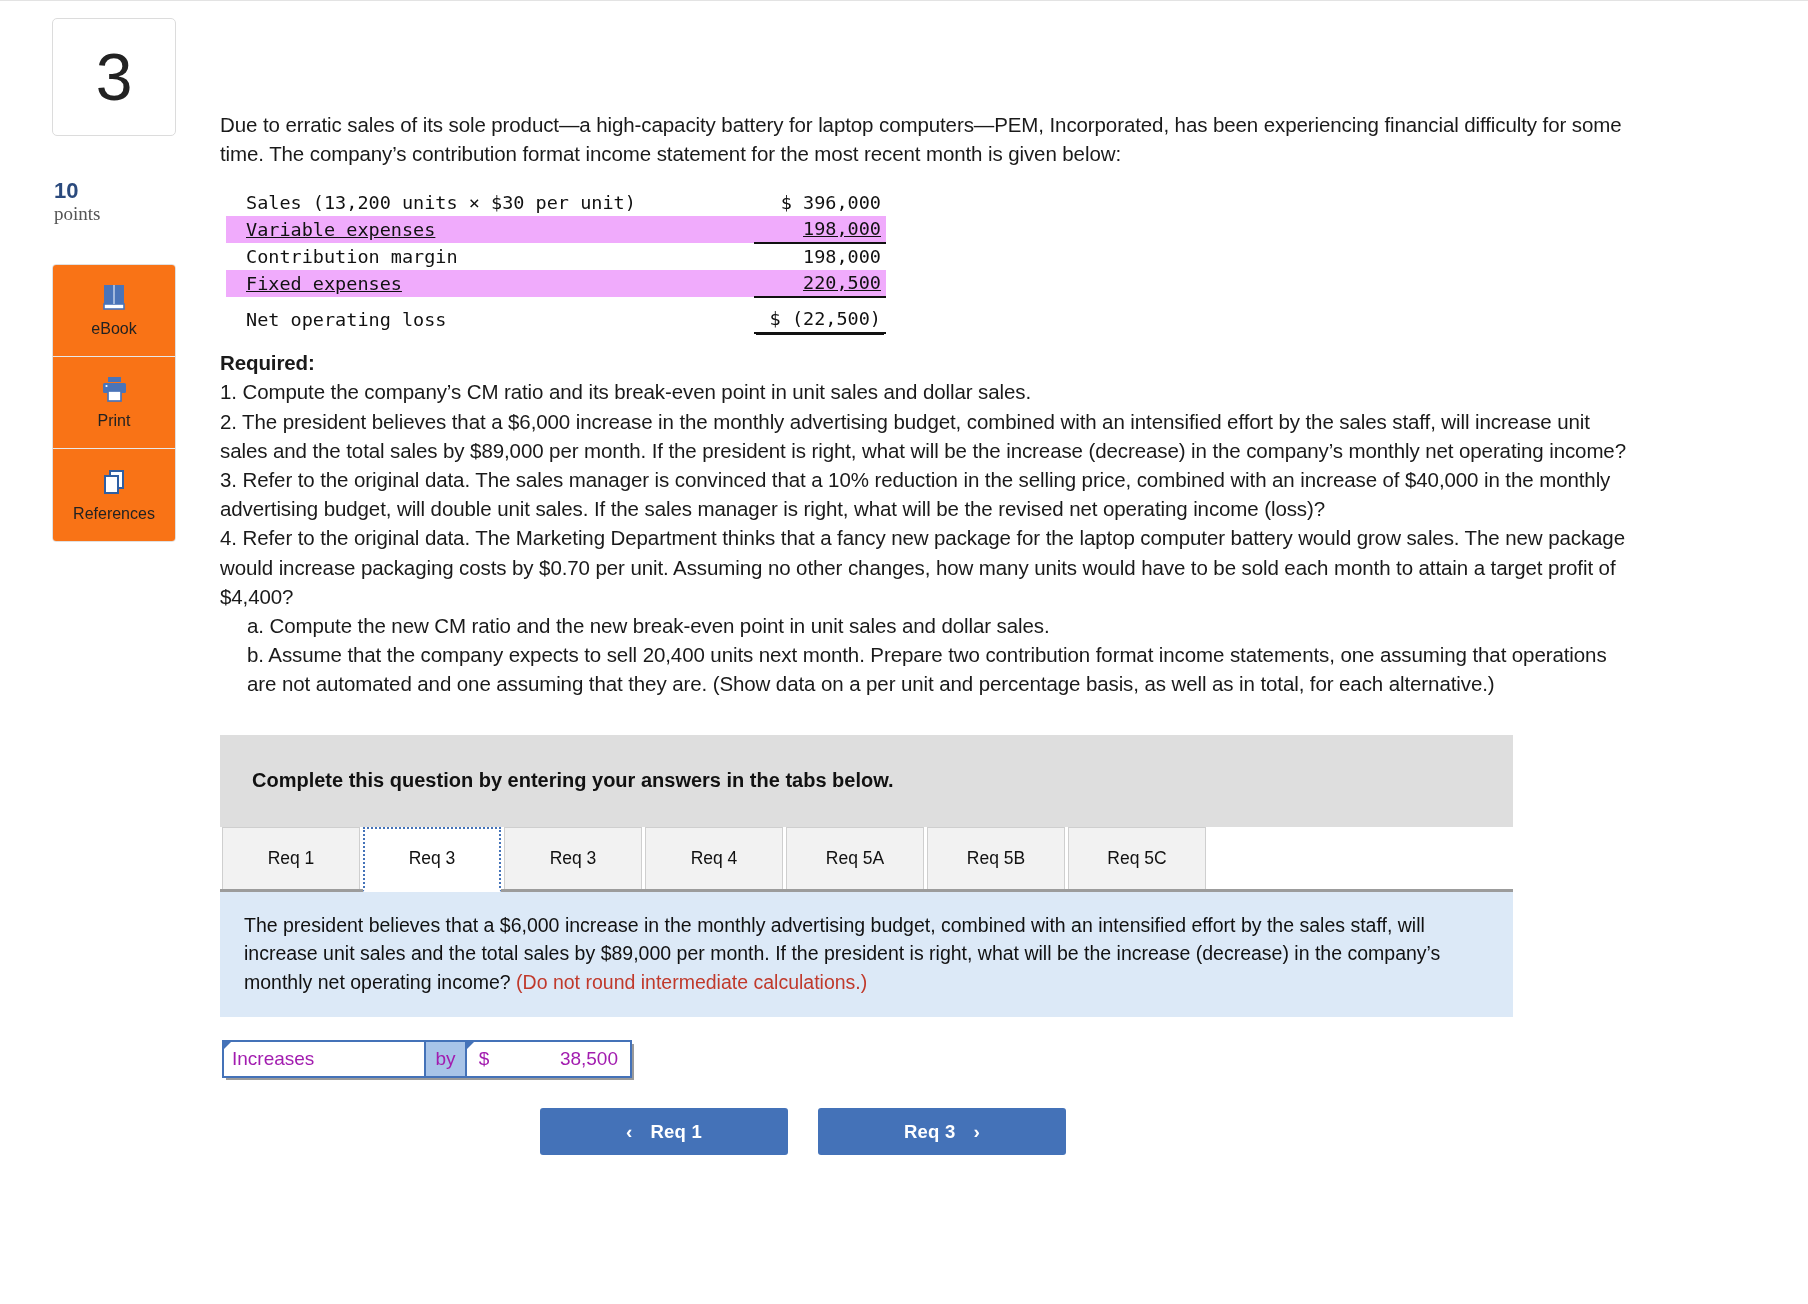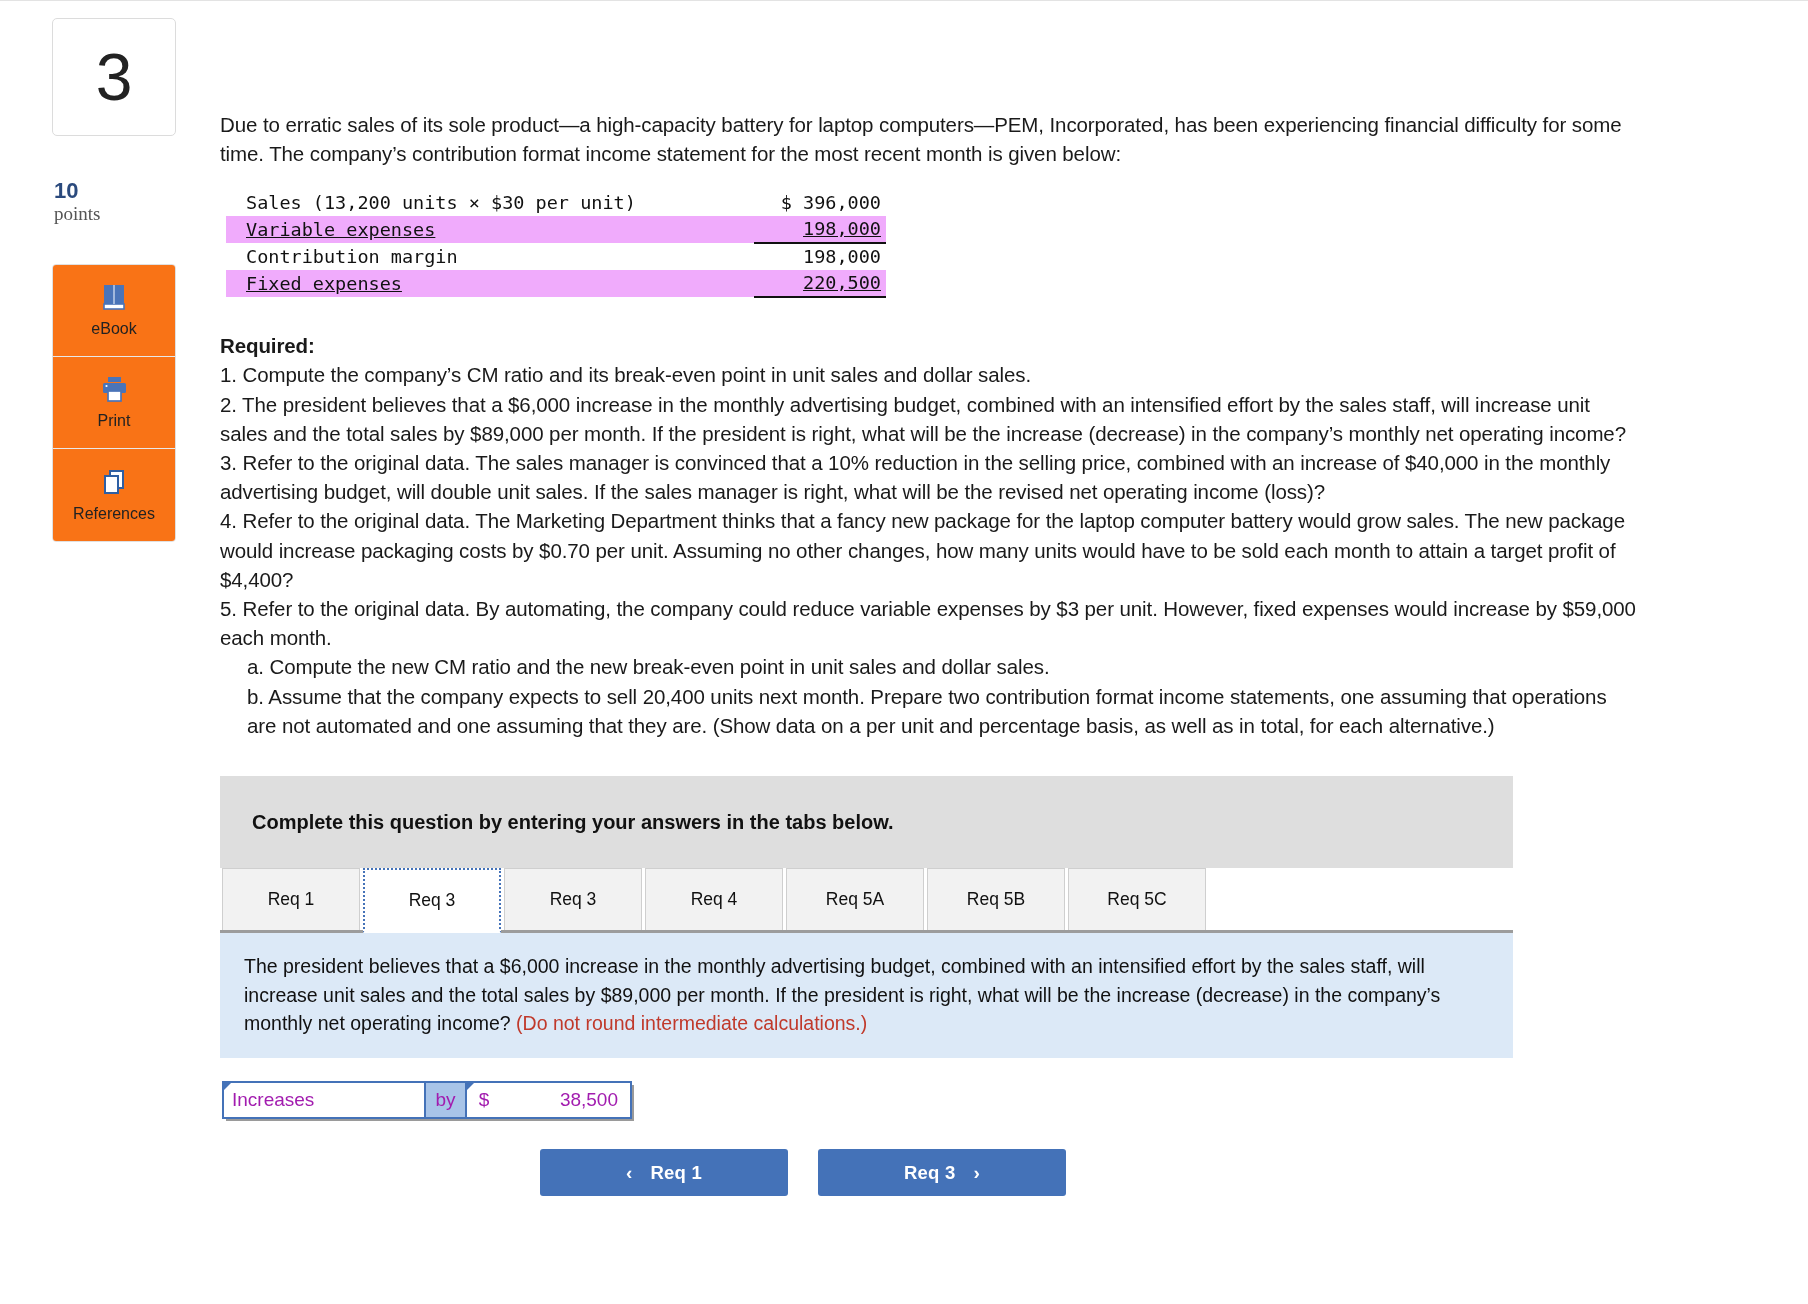--- a/index.html
+++ b/index.html
@@ -105,21 +105,21 @@
   .stmt tr.shade td { background: #f0abfc; text-decoration: underline; }
   .stmt td.ul  { border-bottom: 2px solid #111; }
   .stmt tr.gap td { height: 9px; padding: 0; background: transparent; border: none; }
   .dblline {
     border-bottom: 2px solid #111;
     box-shadow: 0 4px 0 -2px #111;
   }
 
   
   .required-block {
-    margin-top: 25px;
+    margin-top: 14px;
     font-size: 20.5px;
     line-height: 1.425;
     letter-spacing: -0.1px;
   }
   .required-block .hdr { font-weight: bold; }
   .required-block .item { margin: 0; }
   .required-block .sub  { margin: 0; padding-left: 27px; }
 
   
   .answer-area {
@@ -304,30 +304,33 @@
         <td class="amt">198,000</td>
       </tr>
       <tr class="shade">
         <td class="lbl">Fixed expenses</td>
         <td class="amt ul">220,500</td>
       </tr>
       <tr class="gap">
           <td></td>
           <td></td>
         </tr>
+      <tr>
+        <td class="lbl">Net operating loss</td>
+        <td class="amt dblline">$ (22,500)</td>
+      </tr>
     </tbody>
   </table>
 
   <div class="required-block">
     <div class="hdr">Required:</div>
     <p class="item">1. Compute the company’s CM ratio and its break-even point in unit sales and dollar sales.</p>
     <p class="item">2. The president believes that a $6,000 increase in the monthly advertising budget, combined with an intensified effort by the sales staff, will increase unit sales and the total sales by $89,000 per month. If the president is right, what will be the increase (decrease) in the company’s monthly net operating income?</p>
     <p class="item">3. Refer to the original data. The sales manager is convinced that a 10% reduction in the selling price, combined with an increase of $40,000 in the monthly advertising budget, will double unit sales. If the sales manager is right, what will be the revised net operating income (loss)?</p>
     <p class="item">4. Refer to the original data. The Marketing Department thinks that a fancy new package for the laptop computer battery would grow sales. The new package would increase packaging costs by $0.70 per unit. Assuming no other changes, how many units would have to be sold each month to attain a target profit of $4,400?</p>
-    <p class="item">5. Refer to the original data. By automating, the company could reduce variable expenses by $3 per unit. However, fixed expenses would increase by $59,000 each month.</p>
     <p class="sub">a. Compute the new CM ratio and the new break-even point in unit sales and dollar sales.</p>
     <p class="sub">b. Assume that the company expects to sell 20,400 units next month. Prepare two contribution format income statements, one assuming that operations are not automated and one assuming that they are. (Show data on a per unit and percentage basis, as well as in total, for each alternative.)</p>
   </div>
 
   <div class="answer-area">
 
     <div class="banner">
       <span class="txt">Complete this question by entering your answers in the tabs below.</span>
     </div>
 

